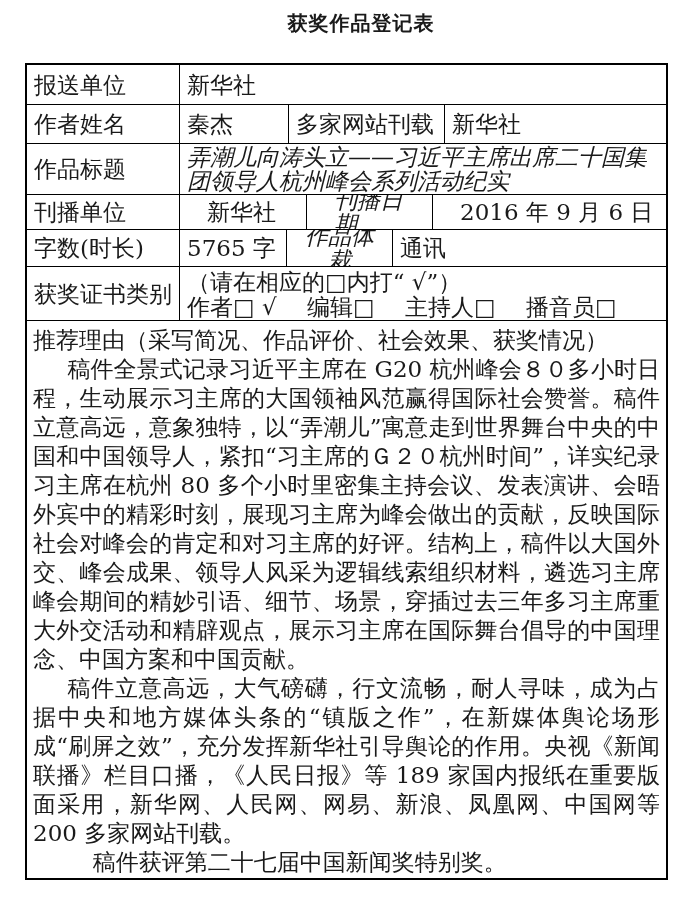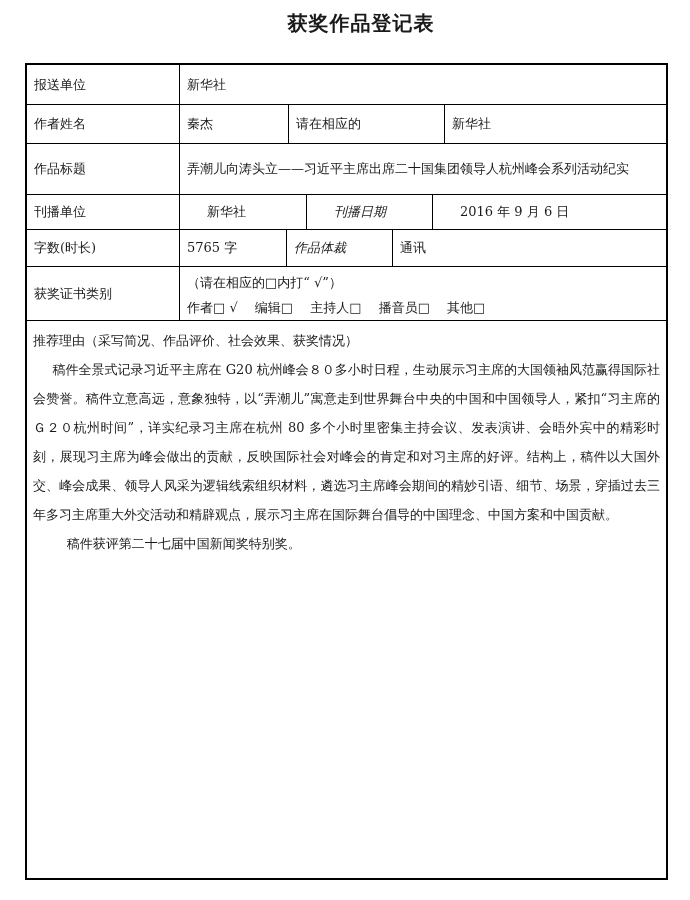--- a/index.html
+++ b/index.html
@@ -28,21 +28,21 @@
   .form-table {
     position: absolute;
     left: 25px;
     top: 63px;
     width: 643px;
     height: 817px;
     border: 2px solid #000;
     box-sizing: border-box;
     display: flex;
     flex-direction: column;
-    font-size: 13px;
+    font-size: 23px;
   }
   .row {
     display: flex;
     border-bottom: 1px solid #000;
     box-sizing: border-box;
     flex: none;
   }
   .cell {
     box-sizing: border-box;
     border-right: 1px solid #000;
@@ -51,21 +51,21 @@
     align-items: center;
     overflow: hidden;
     line-height: 24px;
   }
   .cell.last { border-right: none; flex: 1; }
   .label-col { width: 153px; flex: none; }
   .row-1 { height: 40px; }
   .row-2 { height: 39px; }
   .row-3 { height: 51px; }
   .row-4 { height: 35px; gap: 20px; }
-  .row-5 { height: 37px; }
+  .row-5 { height: 37px; text-align: center; }
   .row-6 { height: 54px; }
   .row-7 {
     flex: 1;
     border-bottom: none;
     display: block;
     padding: 5px 6px;
     line-height: 29px;
     text-align: justify;
   }
   .r2c2 { width: 109px; flex: none; }
@@ -73,38 +73,38 @@
   .r45c2 { width: 107px; flex: none; }
   .r45c3 { width: 106px; flex: none; font-style: italic; }
   .cert-cell {
     display: block;
     padding-top: 3px;
     line-height: 25px;
   }
   .rec-header { text-align: left; }
   .rec-para { margin: 0; text-indent: 1.5em; }
   .rec-para.final { text-indent: 2.6em; }
-  .title-cell { line-height: 24px; }
+  .title-cell { line-height: 24px; font-style: italic; }
 </style>
 </head>
 <body>
 
 <div class="doc-title">获奖作品登记表</div>
 
 <div class="form-table">
 
   <div class="row row-1">
     <div class="cell label-col">报送单位</div>
     <div class="cell last">新华社</div>
   </div>
 
   <div class="row row-2">
     <div class="cell label-col">作者姓名</div>
     <div class="cell r2c2">秦杰</div>
-    <div class="cell r2c3">请在相应的</div>
+    <div class="cell r2c3">多家网站刊载</div>
     <div class="cell last">新华社</div>
   </div>
 
   <div class="row row-3">
     <div class="cell label-col">作品标题</div>
     <div class="cell last title-cell">弄潮儿向涛头立——习近平主席出席二十国集团领导人杭州峰会系列活动纪实</div>
   </div>
 
   <div class="row row-4">
     <div class="cell label-col">刊播单位</div>
@@ -124,16 +124,17 @@
     <div class="cell label-col">获奖证书类别</div>
     <div class="cell last cert-cell">
       <div>（请在相应的□内打“ √”）</div>
       <div>作者□ √　 编辑□　 主持人□　 播音员□　 其他□</div>
     </div>
   </div>
 
   <div class="row row-7">
     <div class="rec-header">推荐理由（采写简况、作品评价、社会效果、获奖情况）</div>
     <p class="rec-para">稿件全景式记录习近平主席在 G20 杭州峰会８０多小时日程，生动展示习主席的大国领袖风范赢得国际社会赞誉。稿件立意高远，意象独特，以“弄潮儿”寓意走到世界舞台中央的中国和中国领导人，紧扣“习主席的Ｇ２０杭州时间”，详实纪录习主席在杭州 80 多个小时里密集主持会议、发表演讲、会晤外宾中的精彩时刻，展现习主席为峰会做出的贡献，反映国际社会对峰会的肯定和对习主席的好评。结构上，稿件以大国外交、峰会成果、领导人风采为逻辑线索组织材料，遴选习主席峰会期间的精妙引语、细节、场景，穿插过去三年多习主席重大外交活动和精辟观点，展示习主席在国际舞台倡导的中国理念、中国方案和中国贡献。</p>
+    <p class="rec-para">稿件立意高远，大气磅礴，行文流畅，耐人寻味，成为占据中央和地方媒体头条的“镇版之作”，在新媒体舆论场形成“刷屏之效”，充分发挥新华社引导舆论的作用。央视《新闻联播》栏目口播，《人民日报》等 189 家国内报纸在重要版面采用，新华网、人民网、网易、新浪、凤凰网、中国网等 200 多家网站刊载。</p>
     <p class="rec-para final">稿件获评第二十七届中国新闻奖特别奖。</p>
   </div>
 
 </div>
 
 </body></html>

